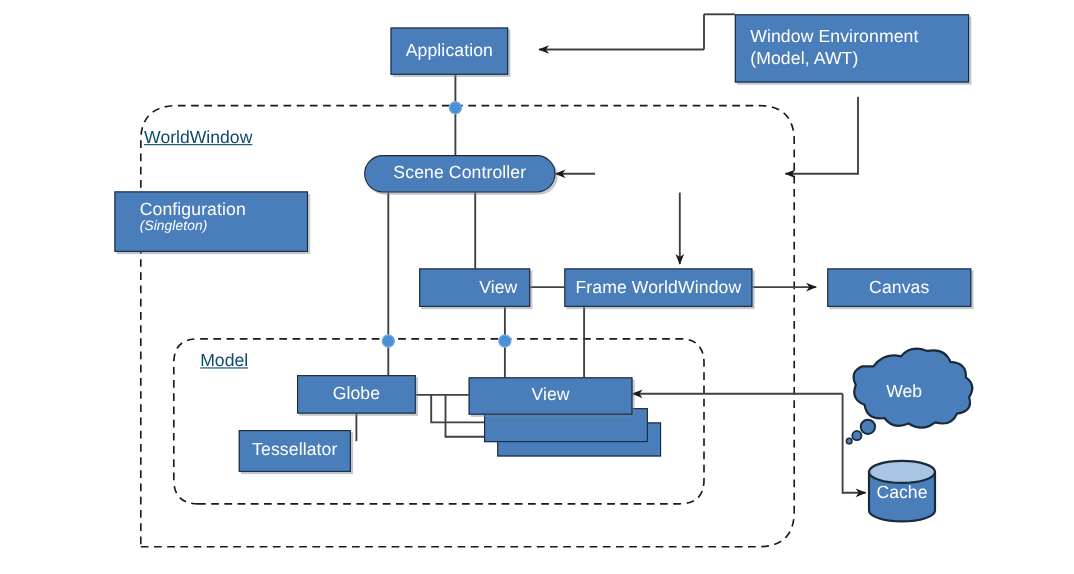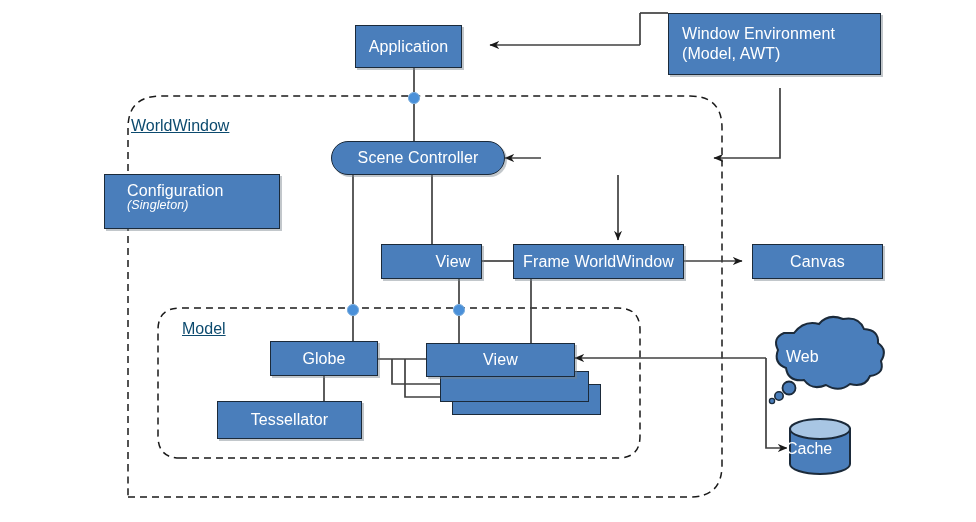--- a/index.html
+++ b/index.html
@@ -16,21 +16,21 @@
   .node.cfg{display:block;justify-content:flex-start;padding:7px 0 0 22px;text-align:left;}
   .cfg .l1{font-size:16px;display:block;}
   .cfg .l2{font-size:12.5px;font-style:italic;display:block;margin-top:-1px;}
   .node.two-line{flex-direction:column;align-items:flex-start;
                  padding-left:13px;justify-content:center;}
   .node.two-line span{display:block;line-height:1.28;}
 
   .region-label{position:absolute;color:#0c4a6e;font-size:16px;z-index:6;white-space:nowrap;text-decoration:underline;}
 
   .cloudtext,.cyltext{position:absolute;color:#fff;font-size:16px;z-index:6;
-      white-space:nowrap;}
+      white-space:nowrap;text-align:center;}
 </style>
 </head>
 <body>
 
 <div id="stage">
 
   <svg id="svgroot" viewBox="0 0 976 522">
     <defs>
       <marker id="arrw" markerWidth="11" markerHeight="11" refX="9.4" refY="4.2" orient="auto" markerUnits="userSpaceOnUse">
         <path d="M0.2,0.2 L10,4.2 L0.2,8.2 L3.1,4.2 Z" fill="#1a1a1a"></path>
@@ -134,21 +134,21 @@
   </div>
 
   <div class="node shadowed" style="left:270px;top:341px;width:108px;height:35px;">
     <span>Globe</span>
   </div>
 
   <div class="node shadowed" style="left:752px;top:244px;width:131px;height:35px;">
     <span>Canvas</span>
   </div>
 
-  <div class="node shadowed" style="left:217px;top:401px;width:145px;height:38px;text-align:center;">
+  <div class="node shadowed" style="left:217px;top:391px;width:102px;height:38px;text-align:center;">
     <span>Tessellator</span>
   </div>
 
   <div class="node" style="left:452px;top:384px;width:149px;height:31px;z-index:4;"></div>
   <div class="node" style="left:440px;top:371px;width:149px;height:31px;z-index:5;"></div>
   <div class="node shadowed" style="left:426px;top:343px;width:149px;height:34px;z-index:6;">
     <span>View</span>
   </div>
 
   <div class="cloudtext" style="left:786px;top:348px;width:72px;">Web</div>

